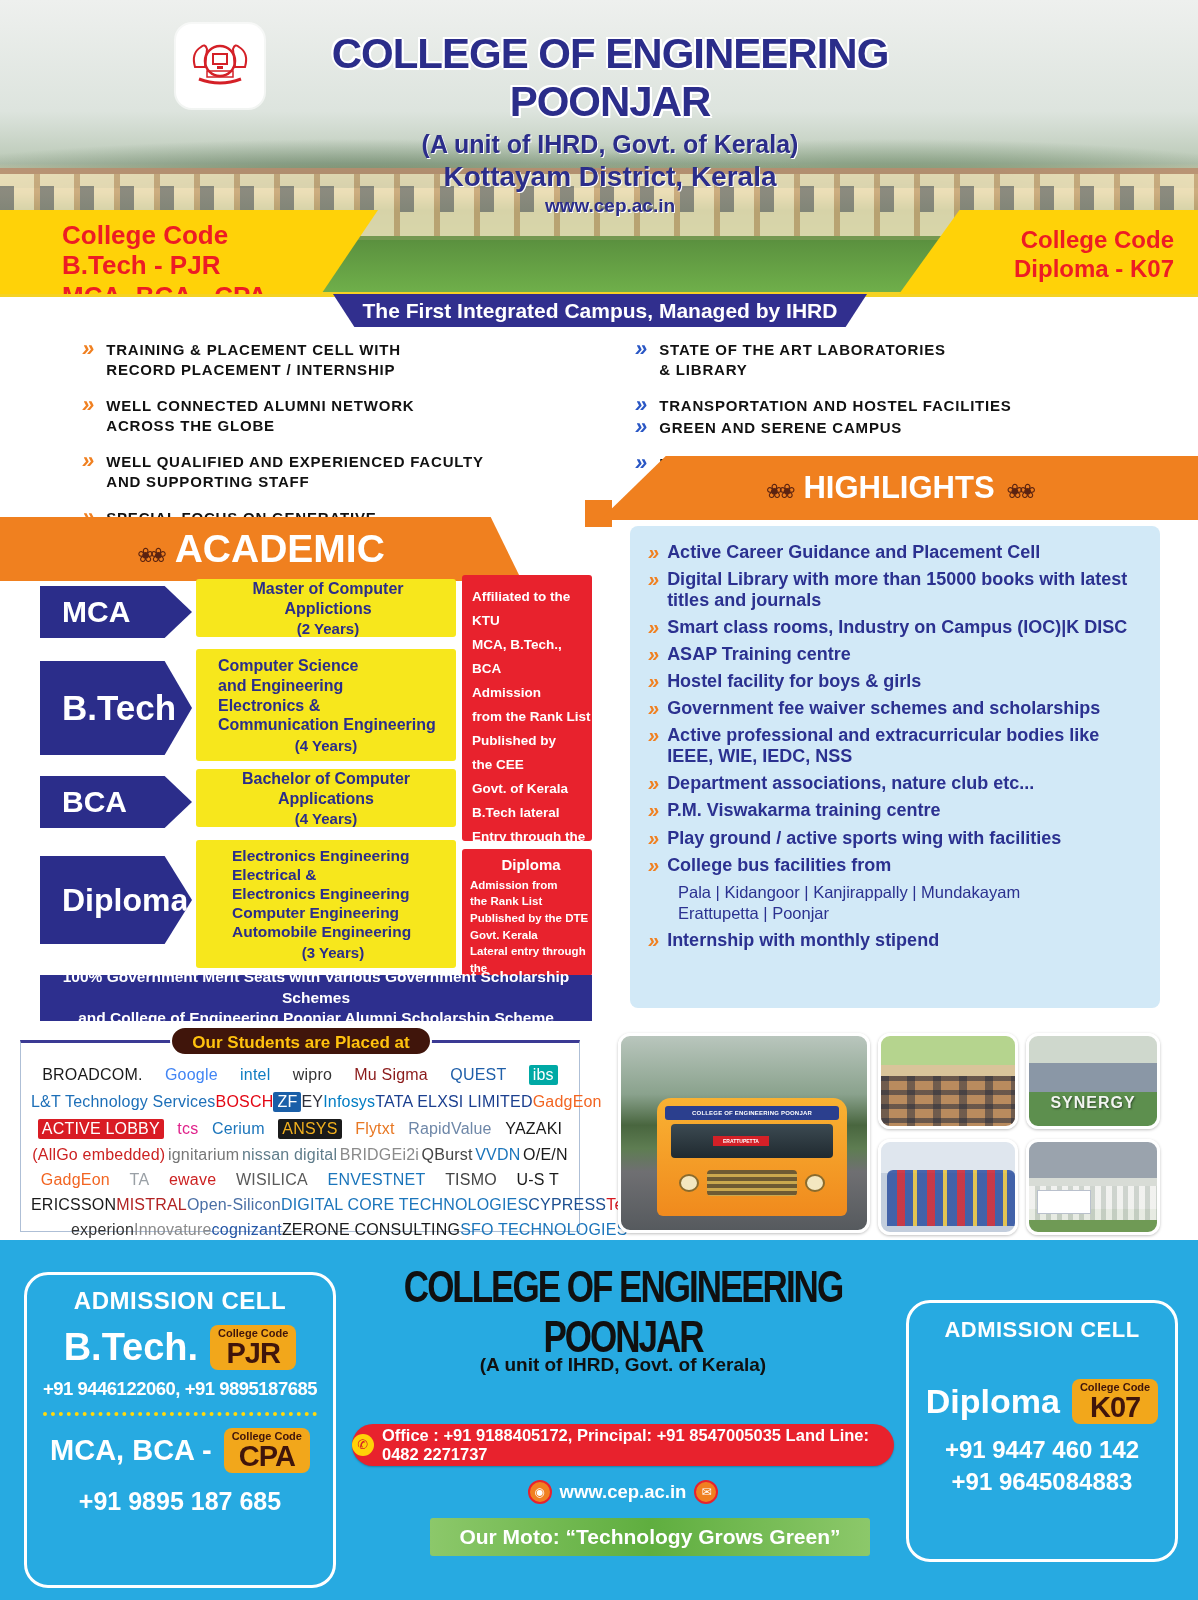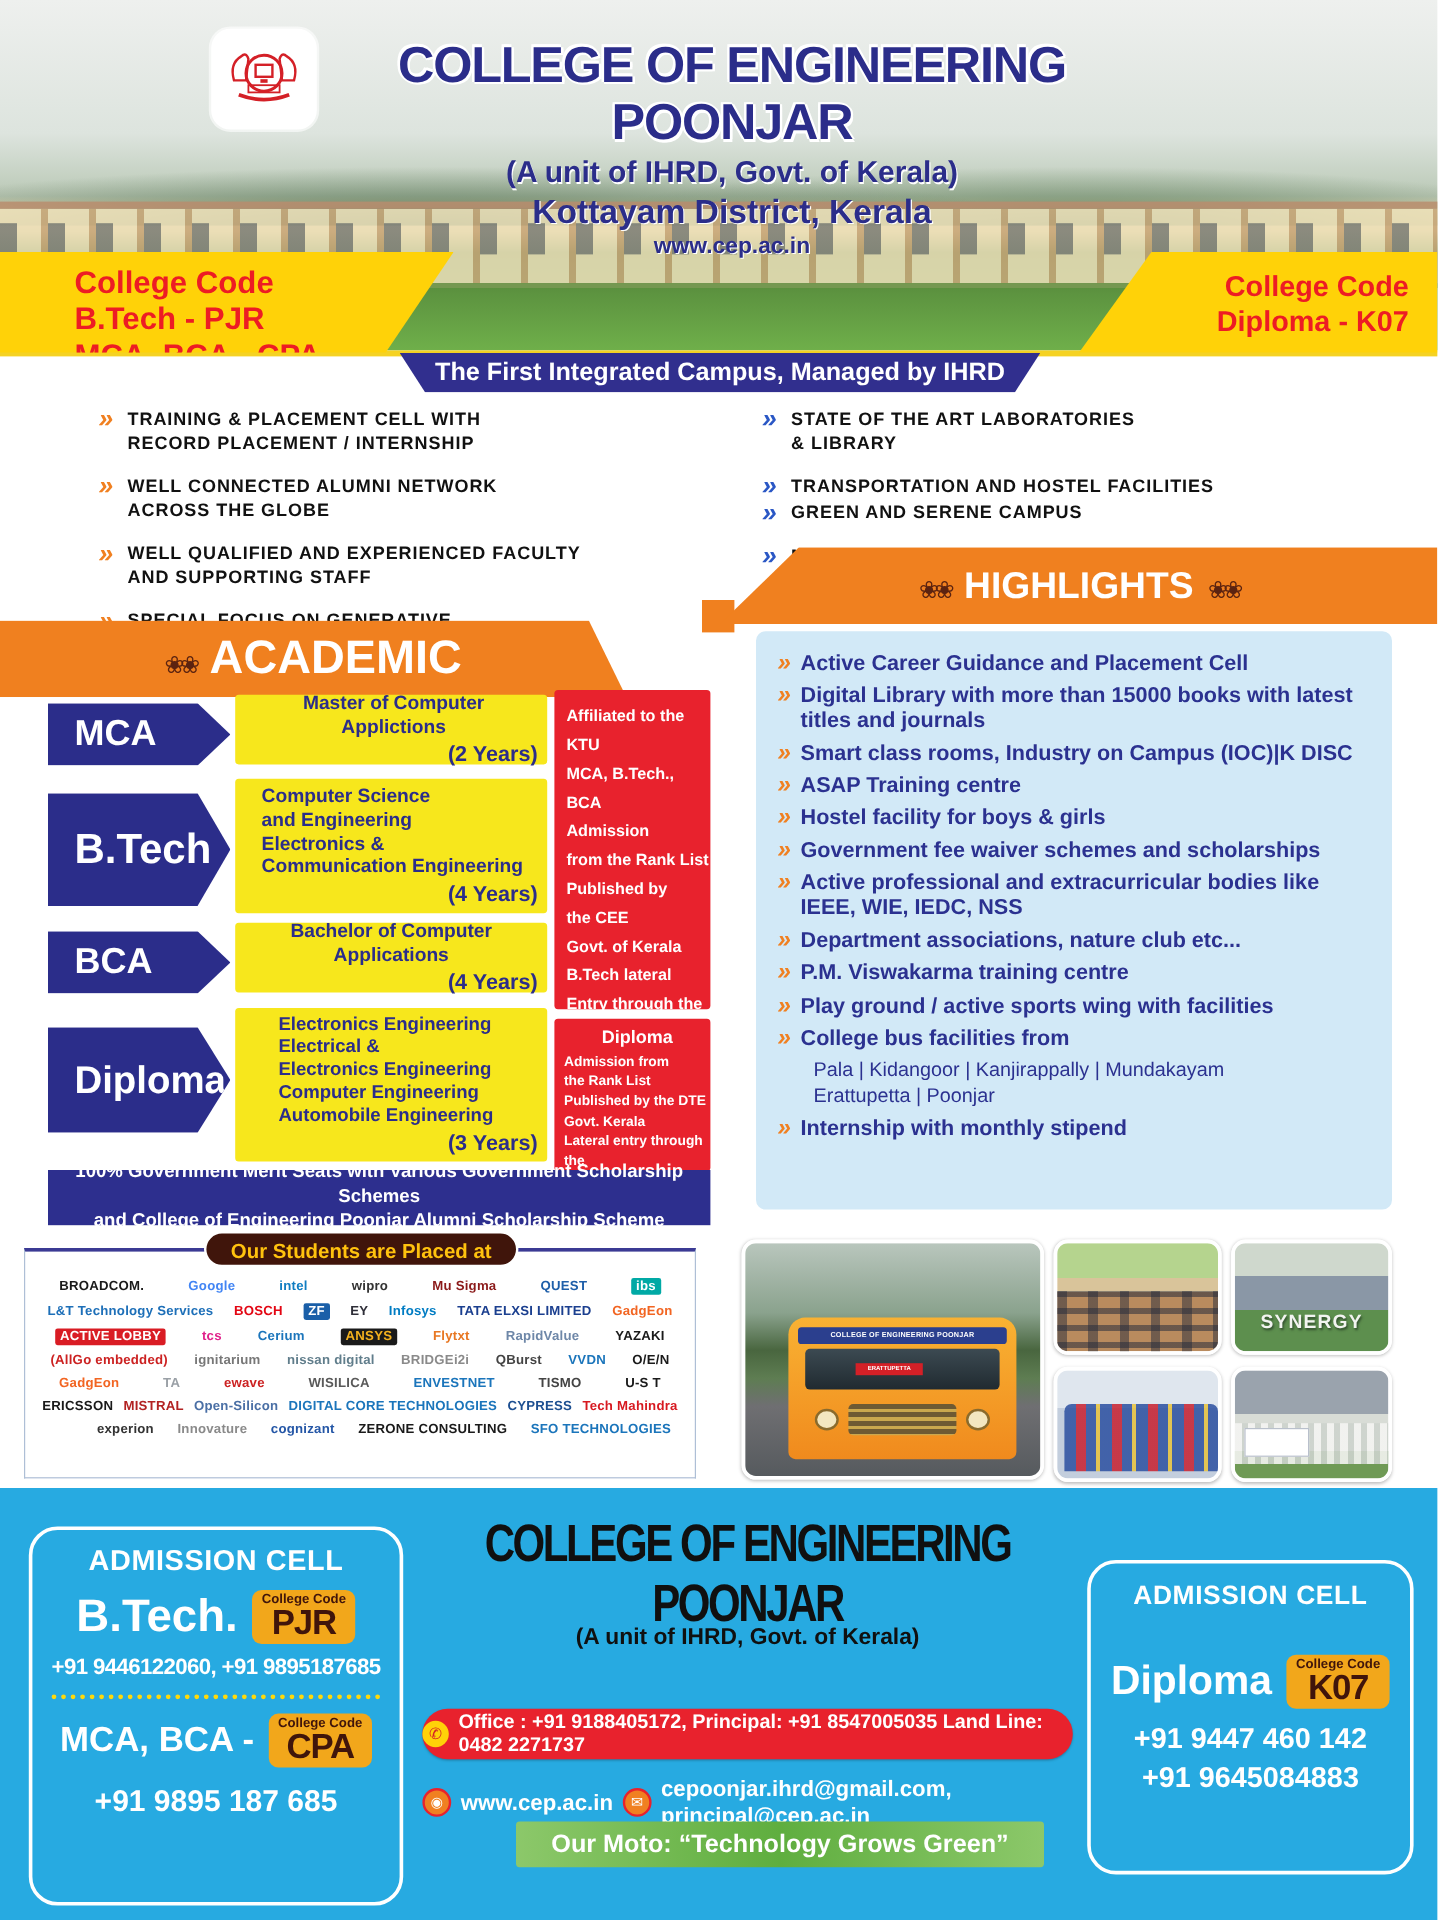--- a/index.html
+++ b/index.html
@@ -62,40 +62,40 @@
   .orn::after{content:"❀❀";color:#5c2310;font-size:20px;margin-left:12px;letter-spacing:-4px;}
   .notch{left:585px;top:500px;width:27px;height:27px;background:#f0801f;}
 
   
   .arrow{background:#2b2d8a;color:#fff;font-weight:bold;display:flex;align-items:center;
          padding-left:22px;box-sizing:border-box;clip-path:polygon(0 0,82% 0,100% 50%,82% 100%,0 100%);}
   .ybox{background:#f7e71c;color:#2b2d8a;font-weight:bold;text-align:center;border-radius:3px;
         display:flex;flex-direction:column;justify-content:center;box-sizing:border-box;padding:6px 8px;}
   .ybox .desc{font-size:16px;line-height:1.22;white-space:pre-line;text-align:left;padding-left:14px;}
   .ybox .desc.center{text-align:center;padding-left:0;}
-  .ybox .yrs{font-size:18px;margin-top:2px;text-align:right;}
+  .ybox .yrs{font-size:15px;margin-top:2px;}
 
   .redbox{background:#e8222d;color:#fff;font-weight:bold;border-radius:3px;box-sizing:border-box;}
   .red1{left:462px;top:575px;width:130px;height:266px;padding:10px 0 0 10px;font-size:13.5px;line-height:1.78;}
   .red2{left:462px;top:849px;width:130px;height:127px;padding:5px 0 0 8px;font-size:11.5px;line-height:1.45;}
   .red2-title{font-size:15px;text-align:center;margin-bottom:1px;}
 
   .merit{left:40px;top:975px;width:552px;height:46px;background:#2d2f8e;color:#fff;font-weight:bold;
          font-size:15.5px;text-align:center;display:flex;align-items:center;justify-content:center;
          line-height:1.35;padding:0 10px;box-sizing:border-box;}
 
   
   .placed-box{left:20px;top:1040px;width:560px;height:192px;background:#fff;
               border:1px solid #aebfd6;border-top:3px solid #3b3a94;box-sizing:border-box;
               padding:22px 10px 6px 10px;}
   .placed-pill{left:170px;top:1026px;width:262px;height:30px;background:#40150b;border-radius:16px;
                color:#ffc20e;font-weight:bold;font-size:17px;text-align:center;line-height:30px;
                border:2px solid #fff;box-sizing:border-box;z-index:3;}
   .co-row{display:flex;justify-content:space-around;align-items:center;margin-bottom:7px;}
-  .co{font-size:11px;font-weight:bold;white-space:nowrap;letter-spacing:.2px;}
+  .co{font-size:16px;font-weight:normal;white-space:nowrap;letter-spacing:.2px;}
   .co.chip{padding:1px 4px;border-radius:2px;}
 
   
   .hi-panel{left:630px;top:526px;width:530px;height:482px;background:#d2e9f7;border-radius:8px;
             padding:16px 12px 0 18px;box-sizing:border-box;}
   .hi-item{display:flex;margin-bottom:6px;}
   .hi-item .chev{font-size:20px;line-height:21px;margin-right:10px;}
   .hi-t{font-size:18px;font-weight:bold;color:#2b3190;line-height:1.17;}
   .routes{font-size:16.5px;color:#2b3190;margin:0 0 6px 30px;line-height:1.3;white-space:pre-line;}
 
@@ -486,21 +486,20 @@
 
 <div class="abs contact-pill">
   <span class="icon-circle">✆</span>
   <span>Office : +91 9188405172, Principal: +91 8547005035 Land Line: 0482 2271737</span>
 </div>
 
 <div class="abs web-line">
   <span class="icon-round">◉</span>
   <span>www.cep.ac.in</span>
   <span class="icon-round">✉</span>
-  <span>cepoonjar.ihrd@gmail.com, principal@cep.ac.in</span>
 </div>
 
 <div class="abs moto">Our Moto: “Technology Grows Green”</div>
 
 <div class="abs panel panel-right">
   <div class="adm-title" style="font-size:22px;">ADMISSION CELL</div>
   <div class="prog-row" style="margin-top:36px;">
     <span class="prog-big" style="font-size:34px;">Diploma</span>
     <span class="badge">
       <div class="b-top">College Code</div>

